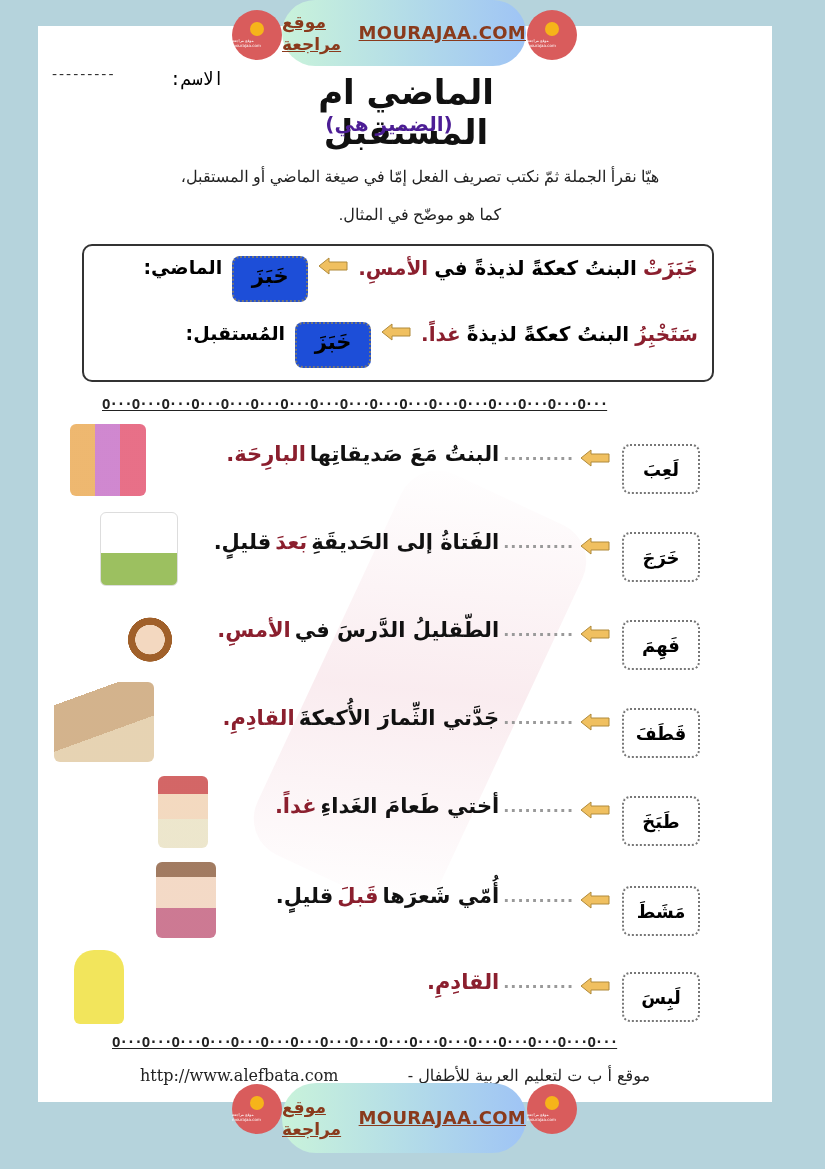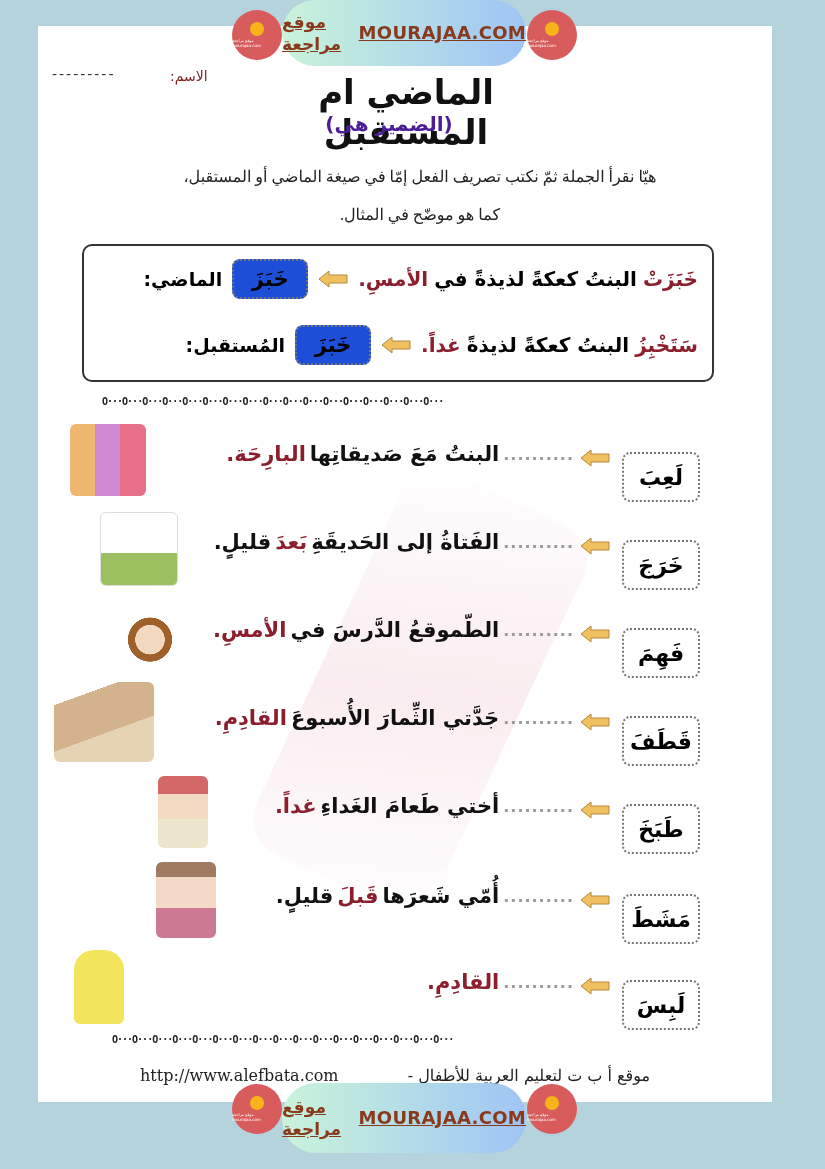--- a/index.html
+++ b/index.html
@@ -28,73 +28,73 @@
     position:absolute; width:50px; height:50px; border-radius:50%;
     background:#d95c5c; z-index:5;
     display:flex; flex-direction:column; align-items:center; justify-content:center;
   }
   .logo-circle .dot {
     width:14px; height:14px; border-radius:50%; background:#f6b41a; margin-bottom:2px;
   }
   .logo-circle .tiny { font-size:4px; color:#fff; line-height:5px; }
 
   
-  .name-label { position:absolute; left:170px; top:68px; font-size:14px; color:#7f1d1d; direction:rtl; }
+  .name-label { position:absolute; left:170px; top:68px; font-size:18px; color:#000000; direction:rtl;font-family:Liberation Mono, monospace; }
   .name-dashes { position:absolute; left:52px; top:66px; font-size:14px; color:#333; letter-spacing:2px; }
   .title {
     position:absolute; left:236px; top:52px; width:340px; text-align:center;
     font-size:34px; font-weight:bold; direction:rtl; color:#111;margin-top:20px;
   }
   .subtitle {
     position:absolute; left:294px; top:112px; width:190px; text-align:center;
     font-size:20px; font-weight:bold; color:#4c1d95; direction:rtl;
   }
   .instructions {
     position:absolute; left:80px; top:158px; width:680px; text-align:center;
-    font-family:Liberation Serif, serif; font-size:16px; line-height:38px; direction:rtl; color:#222;
+    font-family:Liberation Sans, sans-serif; font-size:16px; line-height:38px; direction:rtl; color:#222;
   }
 
   
   .example-box {
     position:absolute; left:82px; top:244px; width:628px; height:134px;
     border:2px solid #333; border-radius:10px;
   }
   .ex-row {
     position:absolute; right:14px; height:46px; display:flex; flex-direction:row-reverse;
-    align-items:center; direction:rtl; gap:10px; font-weight:bold; font-size:20px;
+    direction:rtl; gap:10px; font-weight:bold; font-size:20px;
   }
   .ex-row.r1 { top:10px; }
   .ex-row.r2 { top:76px; }
   .ex-label { width:92px; text-align:right; font-size:19px; }
   .verb-box {
     border:2px dotted #777; border-radius:8px; padding:6px 10px; min-width:52px;
     text-align:center; font-weight:bold; font-size:21px; background:#1d4ed8;
   }
   .arrow {
     display:inline-block; width:30px; height:20px; position:relative;
   }
   .arrow svg { display:block; }
   .hl { color:#8b1f2e; }
 
   
   .beads {
     position:absolute; left:102px; width:600px; height:16px;
-    font-family:"DejaVu Sans Mono", monospace; font-size:10px; letter-spacing:-1px;
-    color:#222; white-space:nowrap; overflow:hidden; font-weight:bold;
+    font-family:"DejaVu Sans Mono", monospace; font-size:14px; letter-spacing:-1px;
+    color:#222; white-space:nowrap; overflow:hidden; font-weight:bold;text-decoration:underline;
   }
 
   
   .ex-item {
     position:absolute; left:40px; width:660px; height:70px;
   }
   .ex-item .vbox {
-    position:absolute; right:0; top:28px; width:74px; height:46px;
+    position:absolute; right:0; top:20px; width:74px; height:46px;
     border:2px dotted #777; border-radius:8px;
     display:flex; align-items:center; justify-content:center;
-    font-size:22px; font-weight:bold; direction:rtl;
+    font-size:18px; font-weight:bold; direction:rtl;
   }
   .ex-item .arr { position:absolute; right:90px; top:24px; }
   .ex-item .sentence {
     position:absolute; right:126px; top:18px; direction:rtl;
     font-size:21px; font-weight:bold; white-space:nowrap; color:#111;
     display:flex; align-items:center; gap:4px;
   }
   .ex-item .blank { color:#999; letter-spacing:1px; font-size:16px; }
   .pic {
     position:absolute; width:76px; height:72px;
@@ -201,34 +201,34 @@
 </div>
 
 <div class="ex-item" style="top:600px;">
   <div class="pic" style="left:82px;top:0px;width:56px;background:radial-gradient(circle at 50% 55%,#f3d8c0 0 30%,#a0602a 31% 45%,#fff 46%);"></div>
   <div class="vbox">فَهِمَ</div>
   <span class="arr"><svg width="30" height="20" viewBox="0 0 30 20">
         <path d="M1 10 L11 2 L11 6 L29 6 L29 14 L11 14 L11 18 Z" fill="#f0c060" stroke="#b08a3a"></path>
       </svg></span>
   <div class="sentence">
     <span class="blank">..........</span>
-    <span>الطّموقعُ الدَّرسَ في</span>
+    <span>الطّقليلُ الدَّرسَ في</span>
     <span class="hl">الأمسِ.</span>
   </div>
 </div>
 
 <div class="ex-item" style="top:688px;">
   <div class="pic" style="left:14px;top:-6px;width:100px;height:80px;background:linear-gradient(160deg,#fff 0 20%,#c8a070 20% 60%,#e0c8a0 60%);opacity:0.8;"></div>
   <div class="vbox">قَطَفَ</div>
   <span class="arr"><svg width="30" height="20" viewBox="0 0 30 20">
         <path d="M1 10 L11 2 L11 6 L29 6 L29 14 L11 14 L11 18 Z" fill="#f0c060" stroke="#b08a3a"></path>
       </svg></span>
   <div class="sentence">
     <span class="blank">..........</span>
-    <span>جَدَّتي الثِّمارَ الأُسبوعَ</span>
+    <span>جَدَّتي الثِّمارَ الأُكعكةَ</span>
     <span class="hl">القادِمِ.</span>
   </div>
 </div>
 
 <div class="ex-item" style="top:776px;">
   <div class="pic" style="left:118px;top:0px;width:50px;background:linear-gradient(180deg,#c84040 0 25%,#f0d0b0 25% 60%,#e8e0c0 60%);opacity:0.8;"></div>
   <div class="vbox">طَبَخَ</div>
   <span class="arr"><svg width="30" height="20" viewBox="0 0 30 20">
         <path d="M1 10 L11 2 L11 6 L29 6 L29 14 L11 14 L11 18 Z" fill="#f0c060" stroke="#b08a3a"></path>
       </svg></span>

